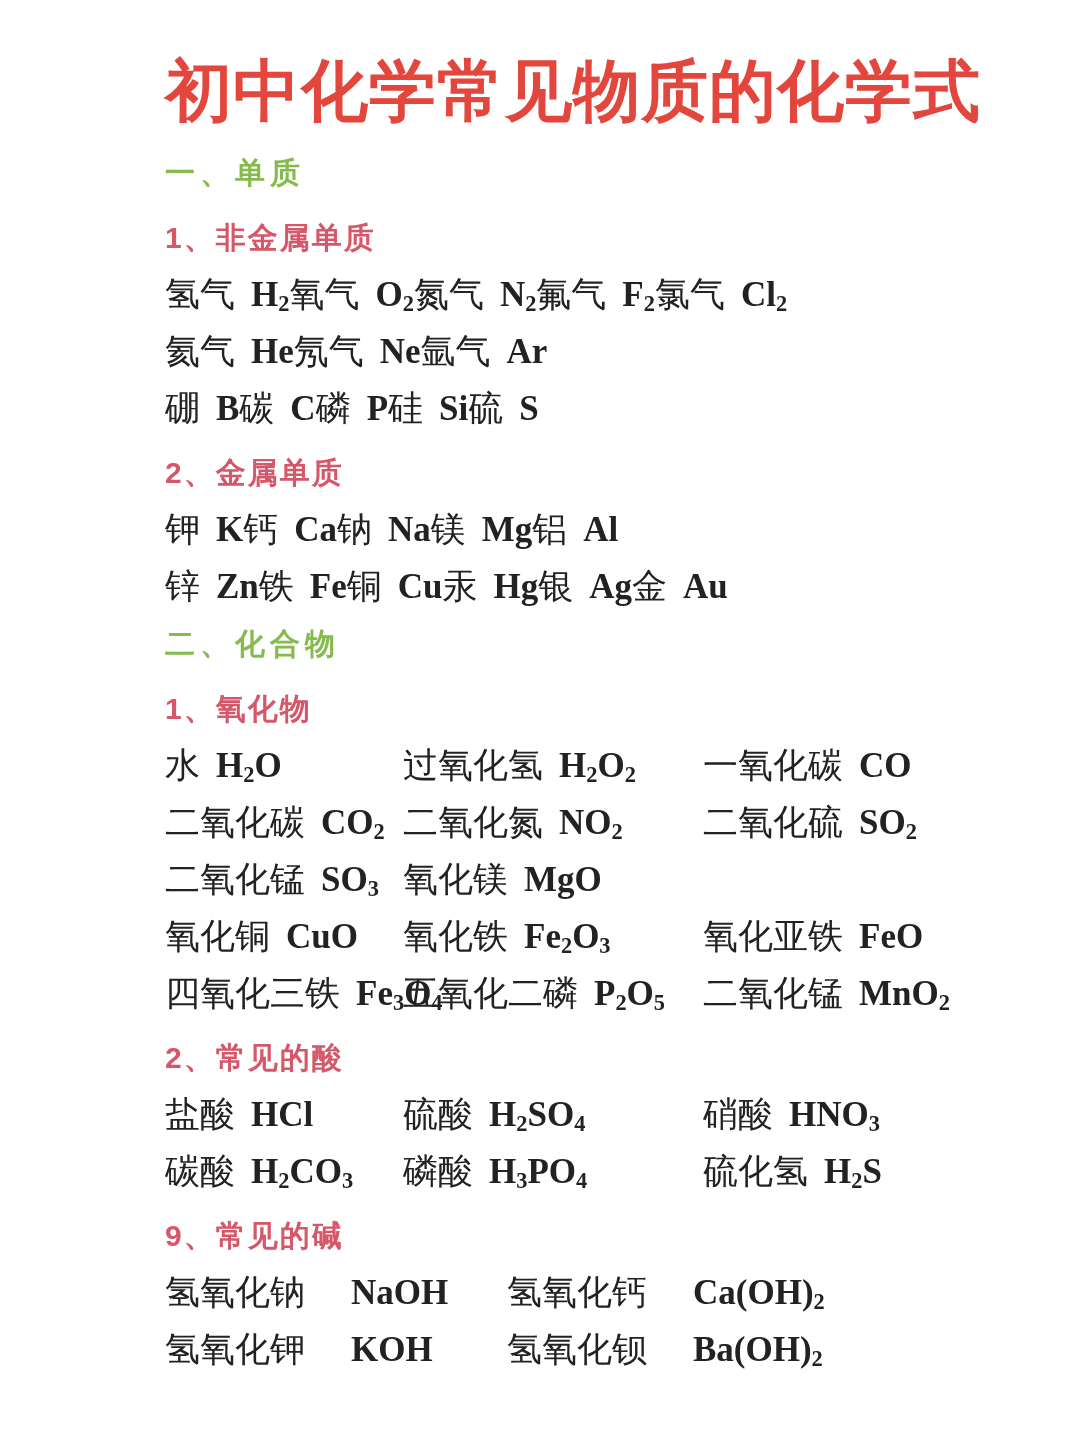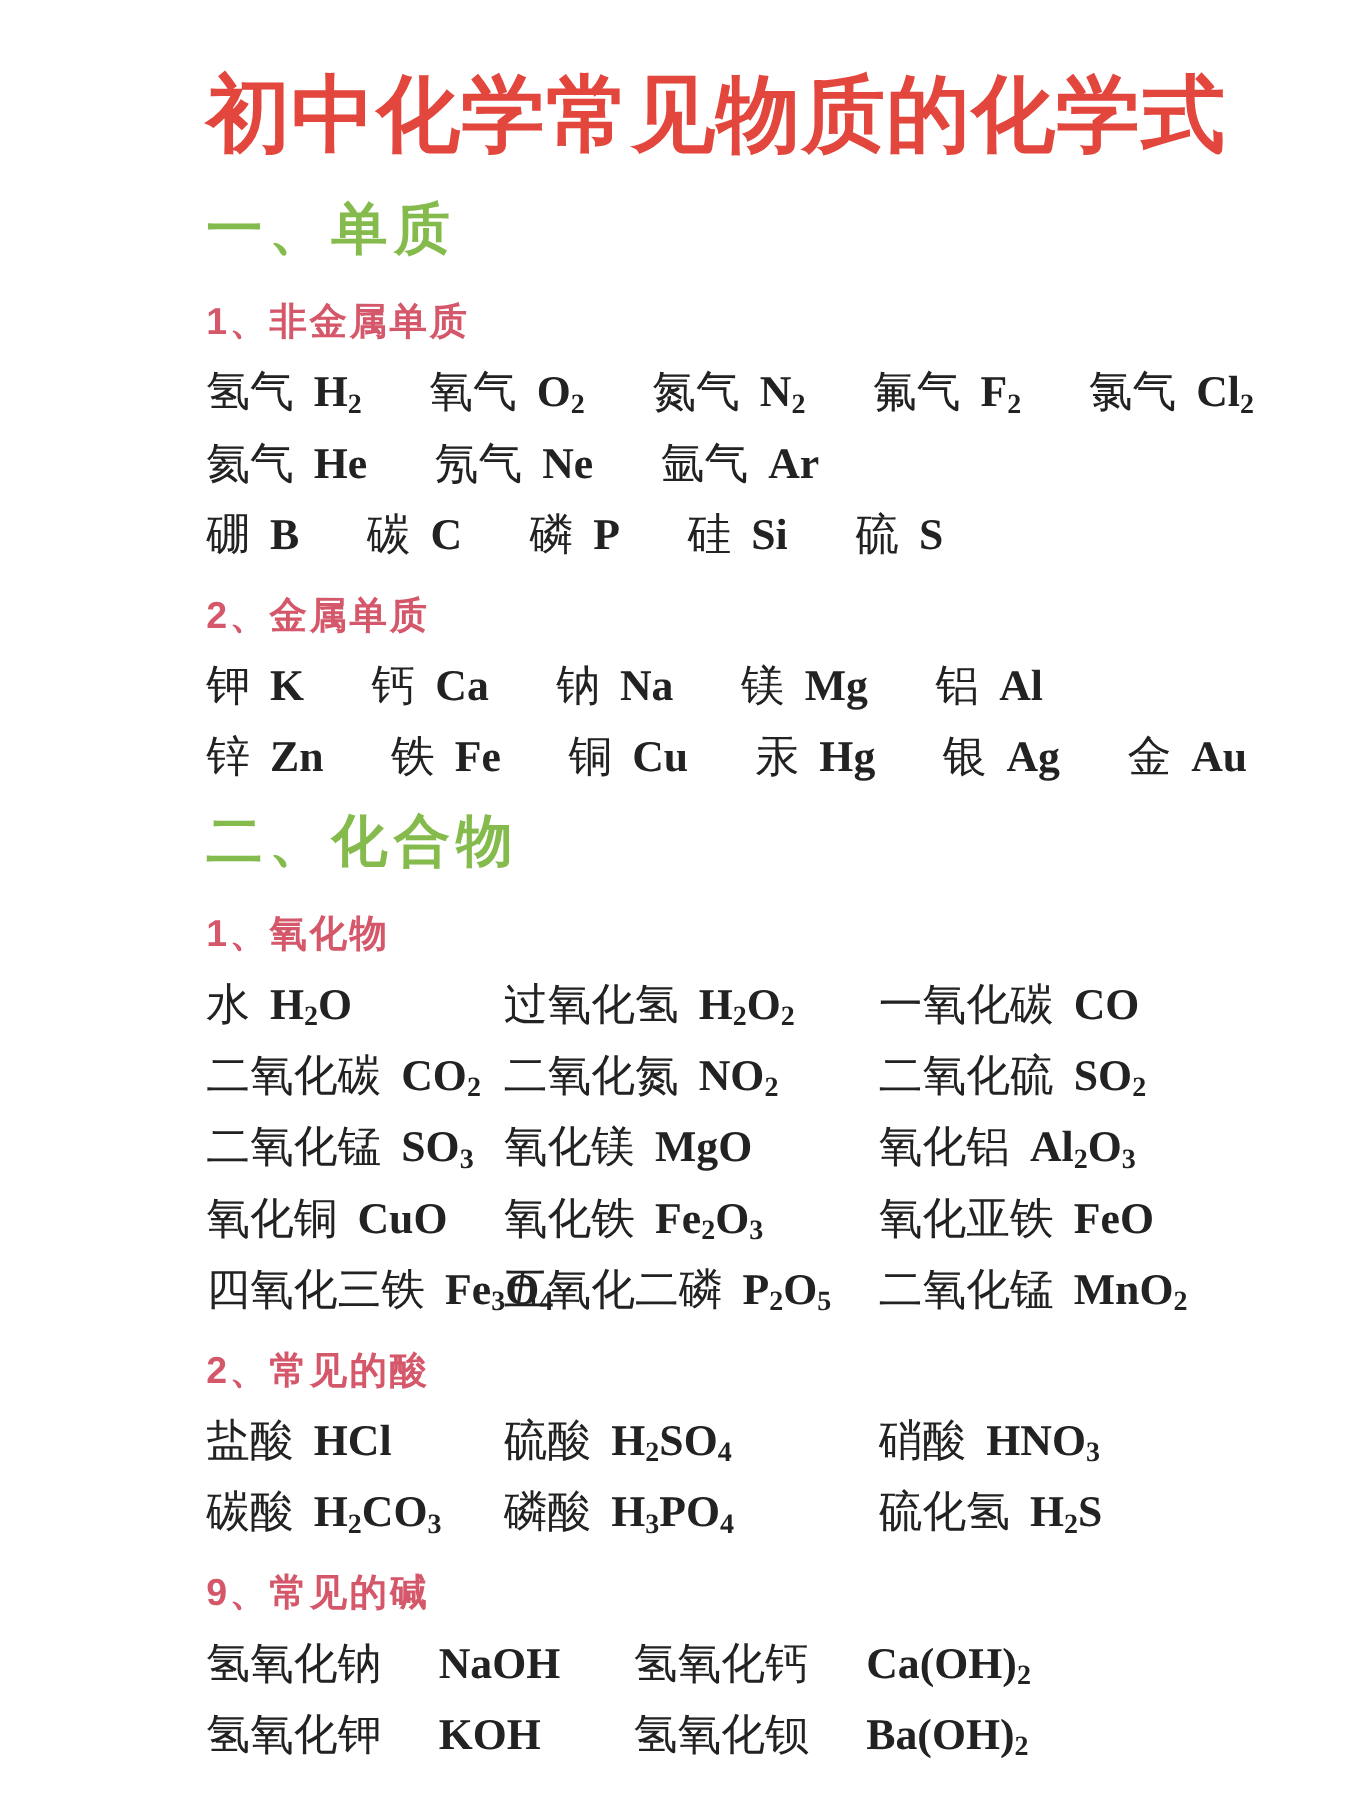--- a/index.html
+++ b/index.html
@@ -21,41 +21,41 @@
     font-size: 67px;
     letter-spacing: 1px;
     color: var(--title, #e2463c);
     text-align: center;
     margin: 0 0 14px 0;
     white-space: nowrap;
   }
   .section-heading {
     font-family: Liberation Sans, sans-serif;
     font-weight: 700;
-    font-size: 45px;
+    font-size: 30px;
     letter-spacing: 5px;
     color: var(--section, #85bb4c);
     margin: 16px 0 6px 0;
   }
   .subsection-heading {
     font-family: "Liberation Sans", "DejaVu Sans", sans-serif;
     font-weight: 700;
     font-size: 30px;
     letter-spacing: 2px;
     color: var(--subsection, #d5576a);
     margin: 24px 0 16px 0;
   }
   .rows { margin-bottom: 6px; }
   .row {
     font-size: 35px;
     line-height: 40px;
     margin-bottom: 17px;
     white-space: nowrap;
   }
-  .row.flex { display: flex; gap: 54px; align-items: baseline; }
+  .row.flex { display: flex; align-items: baseline; }
   .row.g3 { display: grid; grid-template-columns: 238px 300px auto; align-items: baseline; }
   .row.g2 { display: grid; grid-template-columns: 342px auto; align-items: baseline; }
   .item { display: inline-flex; gap: 16px; align-items: baseline; }
   .row.g2 .item { gap: 46px; }
   .cn { font-weight: 400; }
   .formula { font-weight: 700; font-family: "Liberation Serif", "DejaVu Serif", serif; }
   .formula sub { font-size: 0.64em; vertical-align: baseline; position: relative; top: 0.22em; line-height: 0; }
 </style>
 </head>
 <body>
@@ -222,24 +222,20 @@
           </div>
           <div class="row g3">
             <span class="item">
               <span class="cn">二氧化锰</span>
               <span class="formula">SO<sub>3</sub></span>
             </span>
             <span class="item">
               <span class="cn">氧化镁</span>
               <span class="formula">MgO</span>
             </span>
-            <span class="item">
-              <span class="cn">氧化铝</span>
-              <span class="formula">Al<sub>2</sub>O<sub>3</sub></span>
-            </span>
           </div>
           <div class="row g3">
             <span class="item">
               <span class="cn">氧化铜</span>
               <span class="formula">CuO</span>
             </span>
             <span class="item">
               <span class="cn">氧化铁</span>
               <span class="formula">Fe<sub>2</sub>O<sub>3</sub></span>
             </span>

